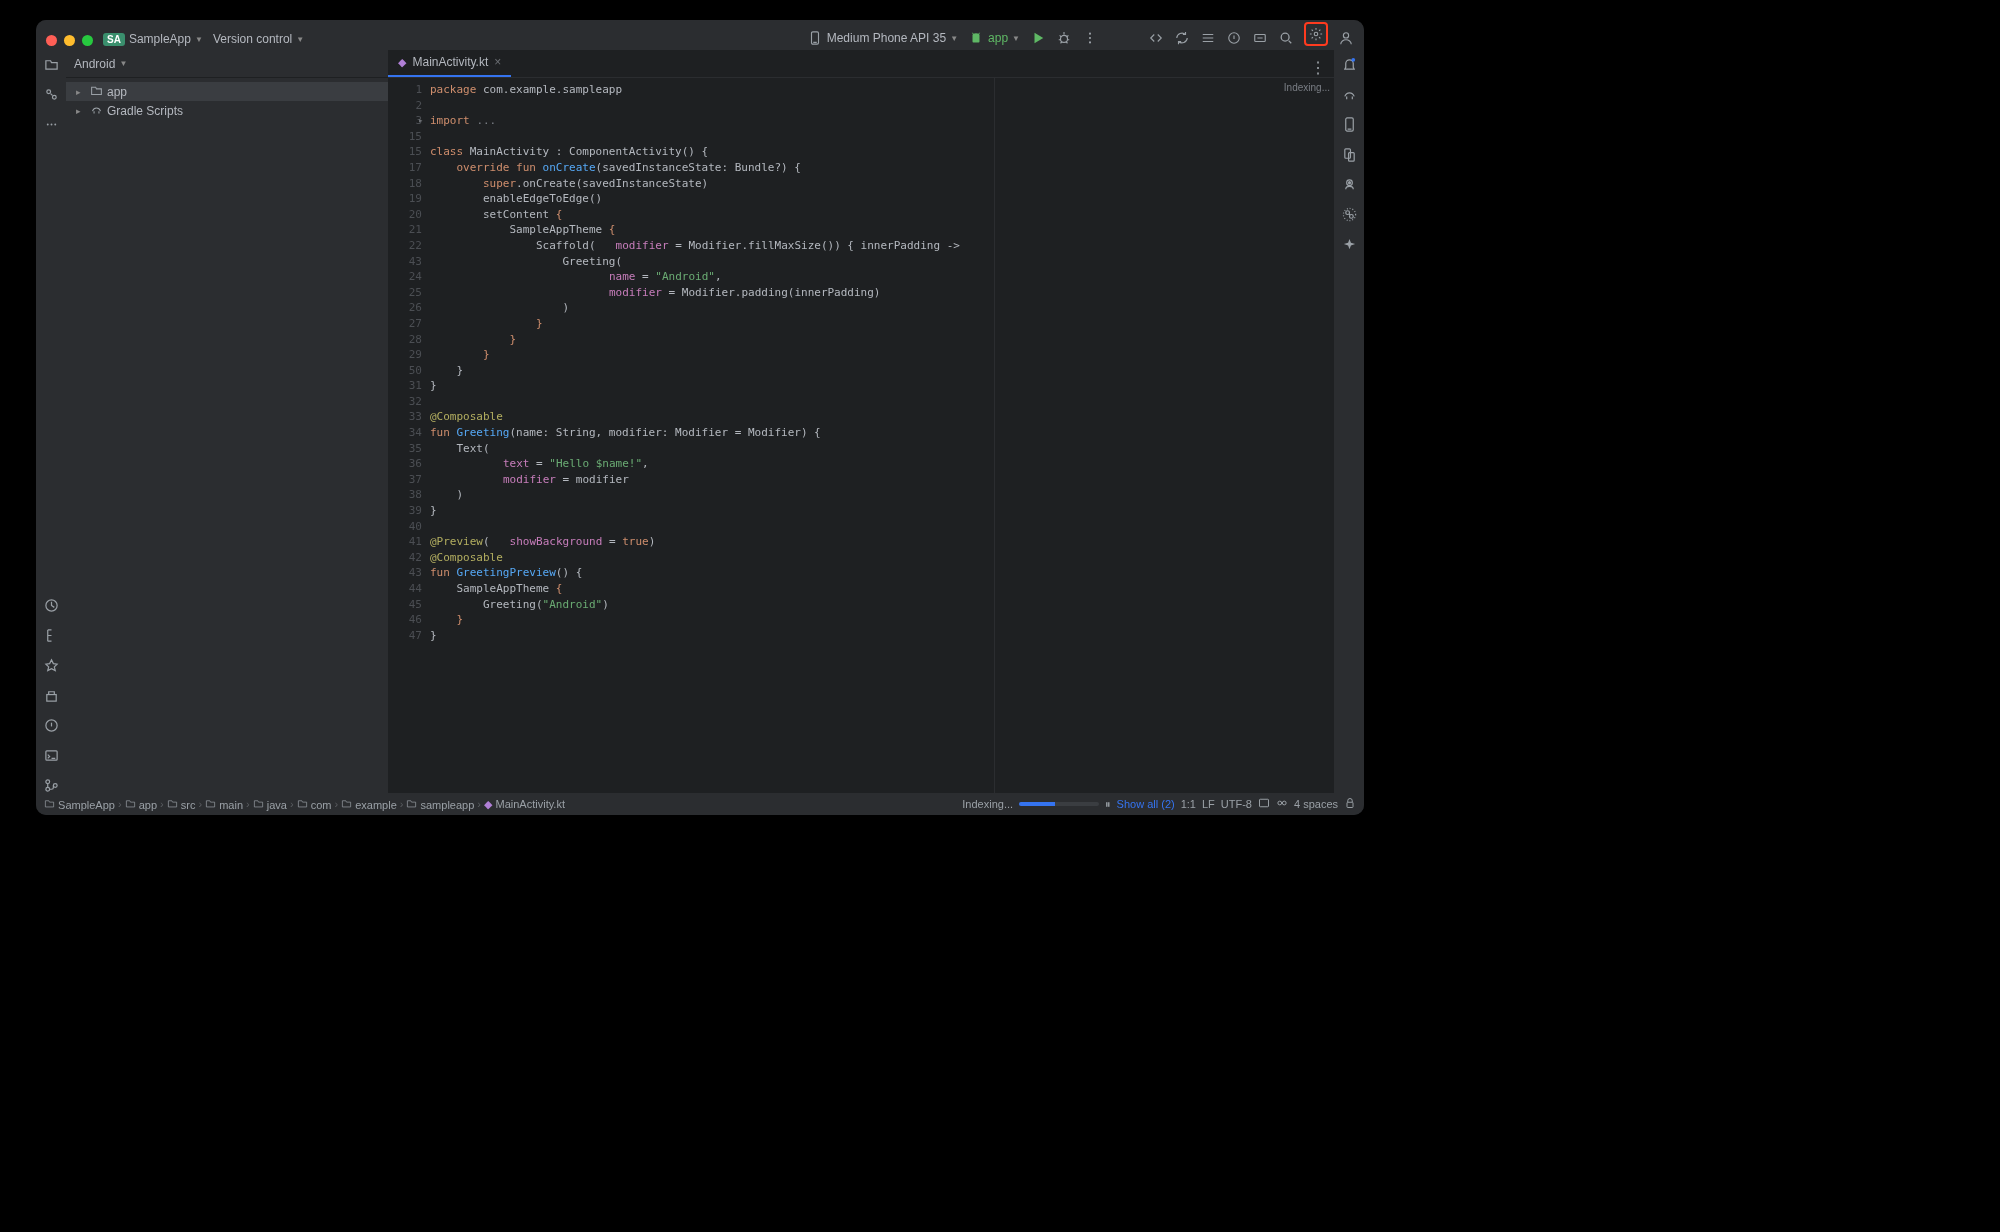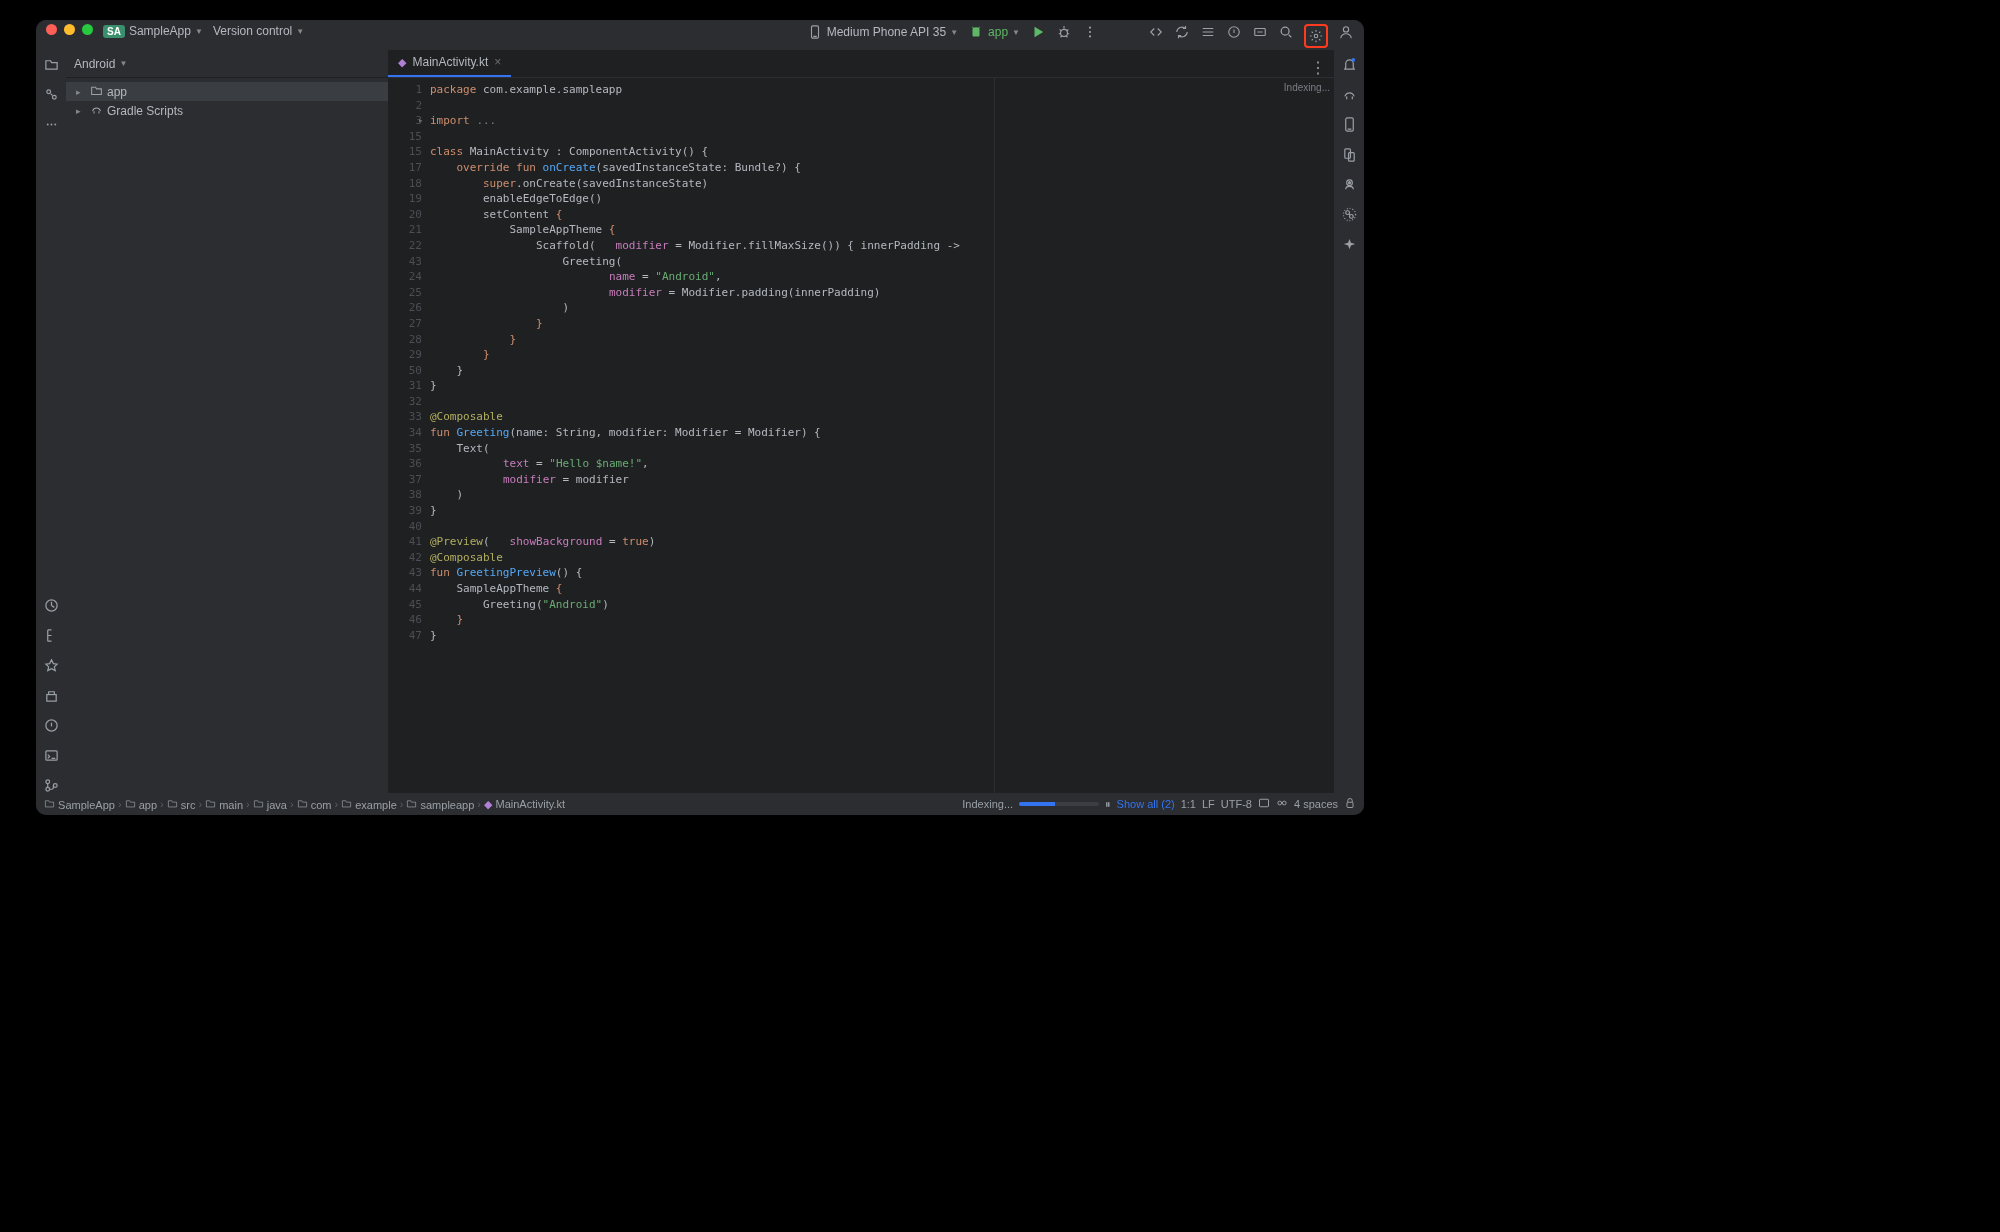--- a/index.html
+++ b/index.html
@@ -1,21 +1,21 @@
 <!DOCTYPE html>
 <html><head>
 <meta charset="utf-8">
 <style>
 * { margin: 0; padding: 0; box-sizing: border-box; }
 body { font-family: -apple-system, BlinkMacSystemFont, "Segoe UI", sans-serif; background: #000; width: 1400px; height: 862px; overflow: hidden; }
 
 .window { position: absolute; top: 20px; left: 36px; width: 1328px; height: 795px; background: #1e2022; border-radius: 10px; overflow: hidden; box-shadow: 0 20px 60px rgba(0,0,0,.6); display: flex; flex-direction: column; }
 
 
-.titlebar { height: 30px; background: #2b2d30; display: flex; align-items: flex-start; padding: 4px 10px; gap: 10px; color: #b4b8bf; font-size: 12px; }
+.titlebar { height: 30px; background: #2b2d30; display: flex; align-items: flex-end; padding: 4px 10px; gap: 10px; color: #b4b8bf; font-size: 12px; }
 .traffic { display: flex; gap: 7px; }
 .traffic span { width: 11px; height: 11px; border-radius: 50%; display: block; }
 .tr-red { background: #ff5f56; } .tr-yel { background: #ffbd2e; } .tr-grn { background: #27c93f; }
 .proj-badge { background: #3a8f6d; color: #fff; font-size: 10px; font-weight: 600; padding: 1px 4px; border-radius: 3px; }
 .tb-item { display: flex; align-items: center; gap: 4px; cursor: pointer; }
 .tb-spacer { flex: 1; }
 .tb-ico { width: 16px; height: 16px; display: flex; align-items: center; justify-content: center; color: #9aa0a6; cursor: pointer; }
 .tb-ico svg { width: 14px; height: 14px; }
 .highlight-box { border: 2px solid #ff3b1f; border-radius: 4px; padding: 2px; }
 .green { color: #5fb865; }

